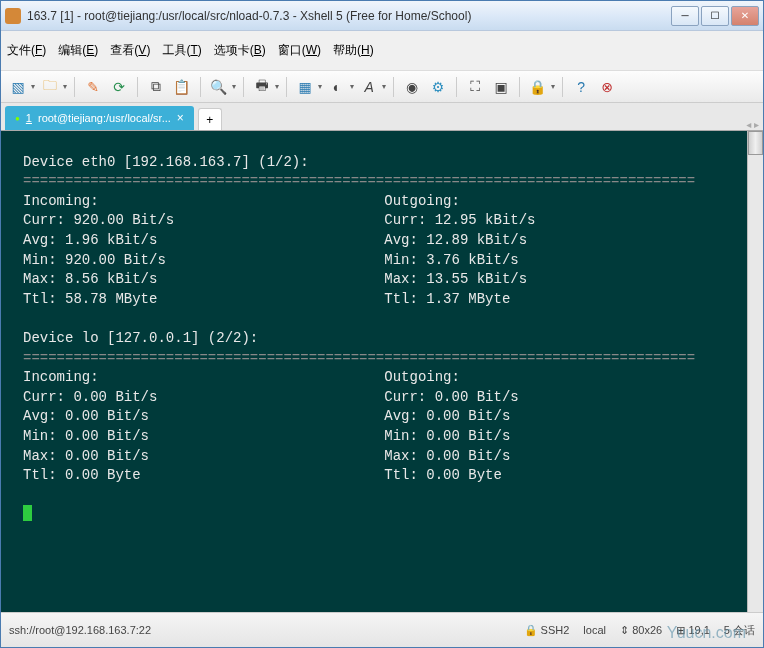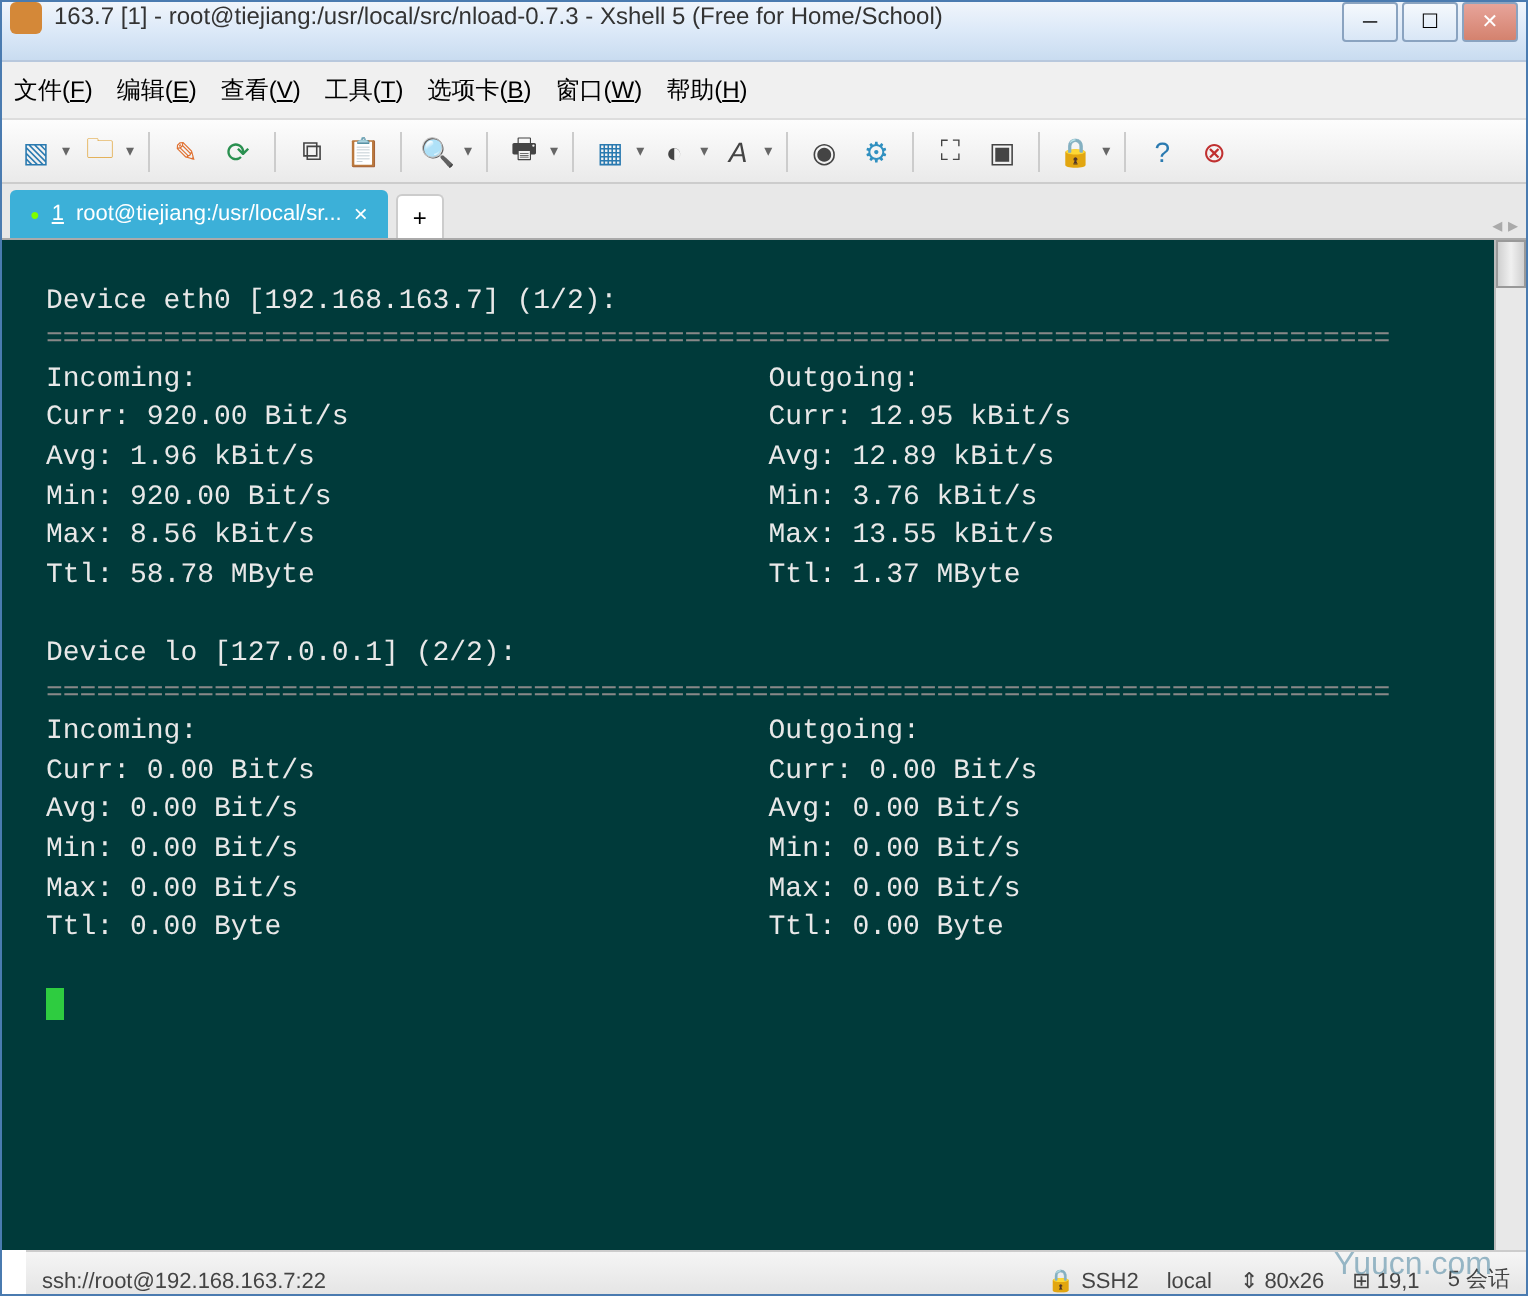--- a/index.html
+++ b/index.html
@@ -1,27 +1,27 @@
 <!DOCTYPE html>
 <html><head>
   <meta charset="utf-8">
   <style>
     * { margin: 0; padding: 0; box-sizing: border-box; }
     body { font-family: "Segoe UI", Tahoma, sans-serif; font-size: 12px; background: #d4e5f7; width: 764px; height: 648px; overflow: hidden; }
     
     .window { width: 764px; height: 648px; border: 1px solid #4a7bb0; background: #fff; display: flex; flex-direction: column; }
     
-    .titlebar { height: 30px; background: linear-gradient(to bottom, #f0f5fb 0%, #dce9f8 50%, #c9dcf0 100%); display: flex; align-items: flex-start; padding: 0 4px; border-bottom: 1px solid #b8c8dd; }
+    .titlebar { height: 30px; background: linear-gradient(to bottom, #f0f5fb 0%, #dce9f8 50%, #c9dcf0 100%); display: flex; align-items: center; padding: 0 4px; border-bottom: 1px solid #b8c8dd; }
     .titlebar-icon { width: 16px; height: 16px; margin-right: 6px; background: #d48838; border-radius: 3px; }
     .titlebar-text { flex: 1; color: #333; font-size: 12px; }
     .win-controls { display: flex; gap: 2px; }
     .win-btn { width: 28px; height: 20px; border: 1px solid #8aa3c0; background: linear-gradient(to bottom, #f5f9fd, #d9e7f6); border-radius: 2px; display: flex; align-items: center; justify-content: center; font-size: 10px; cursor: pointer; }
     .win-btn.close { background: linear-gradient(to bottom, #e7a49a, #d4826e); color: #fff; }
     
-    .menubar { height: 29px; background: #f0f0f0; display: flex; align-items: center; padding: 0 6px; gap: 12px; font-size: 12px; border-bottom: 1px solid #ddd; }
+    .menubar { height: 40px; background: #f0f0f0; display: flex; align-items: center; padding: 0 6px; gap: 12px; font-size: 12px; border-bottom: 1px solid #ddd; }
     .menu-item { cursor: pointer; }
     .menu-item u { text-decoration: underline; }
     
     .toolbar { height: 32px; background: linear-gradient(to bottom, #fdfdfd, #eaeaea); border-bottom: 1px solid #ccc; display: flex; align-items: center; padding: 0 6px; gap: 4px; }
     .tb-btn { width: 22px; height: 22px; display: flex; align-items: center; justify-content: center; cursor: pointer; border-radius: 2px; font-size: 14px; color: #444; }
     .tb-sep { width: 1px; height: 20px; background: #ccc; margin: 0 3px; }
     .tb-dd { font-size: 8px; color: #666; margin-left: -2px; }
     
     .tabbar { height: 28px; background: #e8e8e8; display: flex; align-items: flex-end; padding: 2px 4px 0; border-bottom: 1px solid #aaa; }
     .tab { height: 24px; background: #3cb0d8; color: #fff; padding: 0 10px; display: flex; align-items: center; gap: 6px; border-radius: 3px 3px 0 0; font-size: 11px; cursor: pointer; }
@@ -30,21 +30,21 @@
     .tab-nav { margin-left: auto; display: flex; gap: 2px; color: #aaa; font-size: 10px; }
     
     .terminal { flex: 1; background: #003a3a; color: #e8e8e8; font-family: "Consolas", "Courier New", monospace; font-size: 14px; padding: 2px 22px; line-height: 1.4; position: relative; overflow: hidden; white-space: pre; }
     .terminal .hr { color: #888; overflow: hidden; }
     .cursor { display: inline-block; width: 9px; height: 16px; background: #2ecc40; }
     .scrollbar { position: absolute; right: 0; top: 0; width: 16px; height: 100%; background: #e8e8e8; border-left: 1px solid #bbb; }
     .scroll-thumb { position: absolute; top: 0; width: 100%; height: 24px; background: linear-gradient(to right, #d0d0d0, #f0f0f0, #d0d0d0); border: 1px solid #999; }
     .watermark { position: absolute; right: 30px; bottom: 10px; opacity: 0.15; font-size: 38px; font-weight: bold; color: #fff; pointer-events: none; }
     .watermark-small { position: absolute; right: 18px; bottom: 6px; color: #5a8fa8; font-size: 16px; opacity: 0.6; }
     
-    .statusbar { height: 22px; background: linear-gradient(to bottom, #f5f5f5, #e5e5e5); border-top: 1px solid #ccc; display: flex; align-items: flex-end; padding: 0 8px; font-size: 11px; color: #444; gap: 14px; margin-left: 12px; }
+    .statusbar { height: 35px; background: linear-gradient(to bottom, #f5f5f5, #e5e5e5); border-top: 1px solid #ccc; display: flex; align-items: center; padding: 0 8px; font-size: 11px; color: #444; gap: 14px; }
     .status-left { flex: 1; }
     .status-seg { display: flex; align-items: center; gap: 3px; }
     .lock-icon { color: #d4a017; }
   </style>
 </head>
 <body>
 
 <div class="window">
 
   <div class="titlebar">

